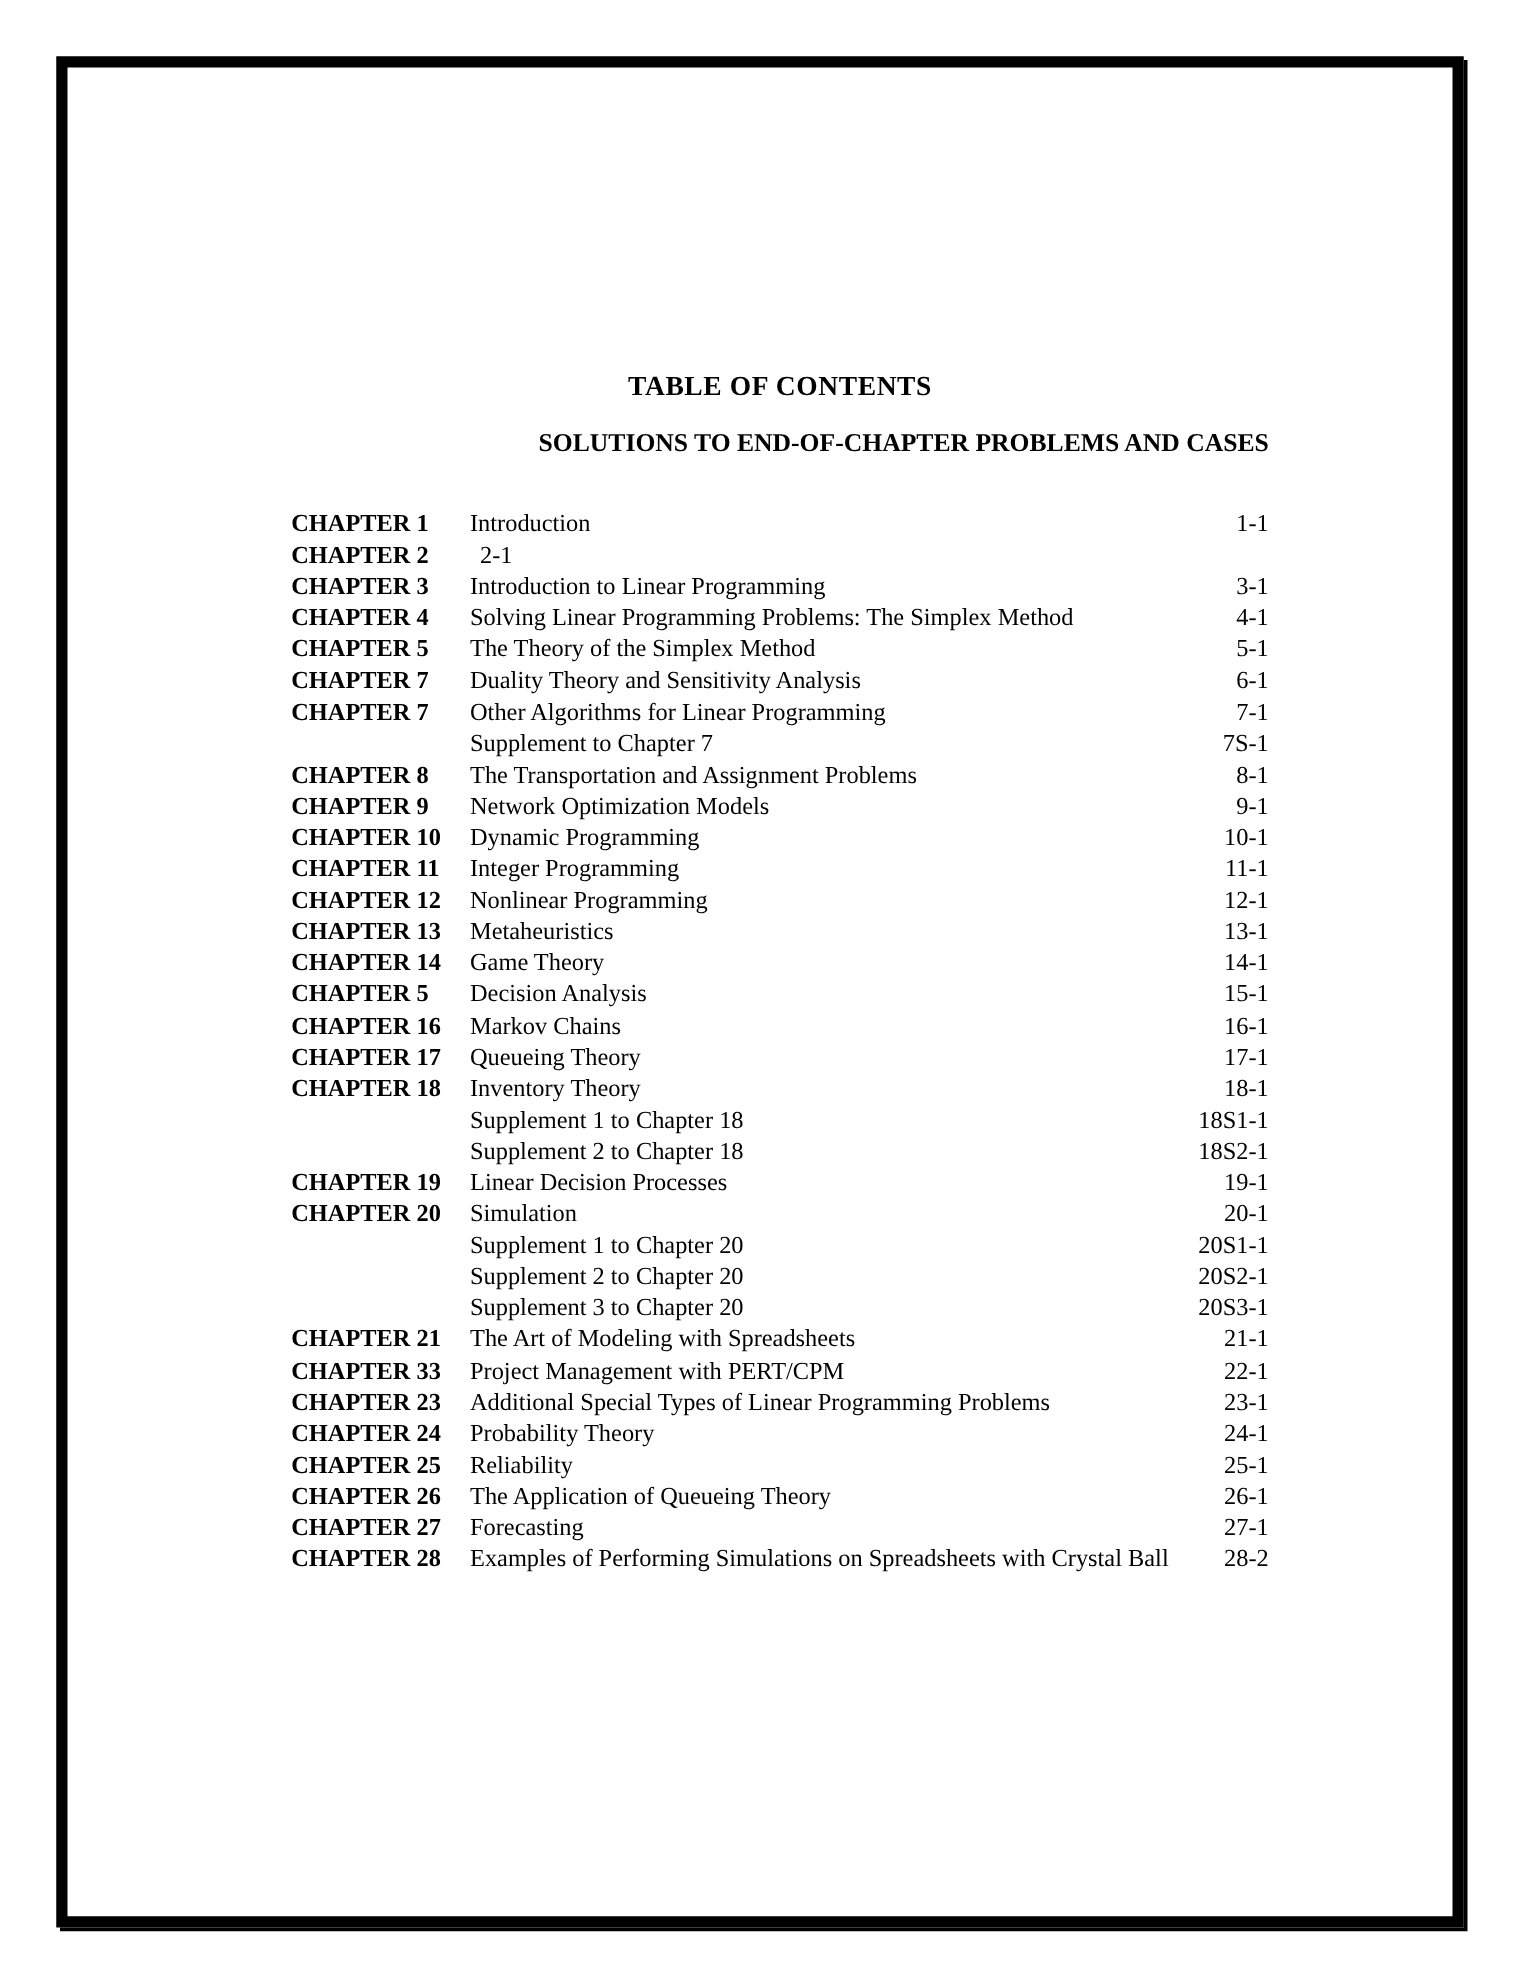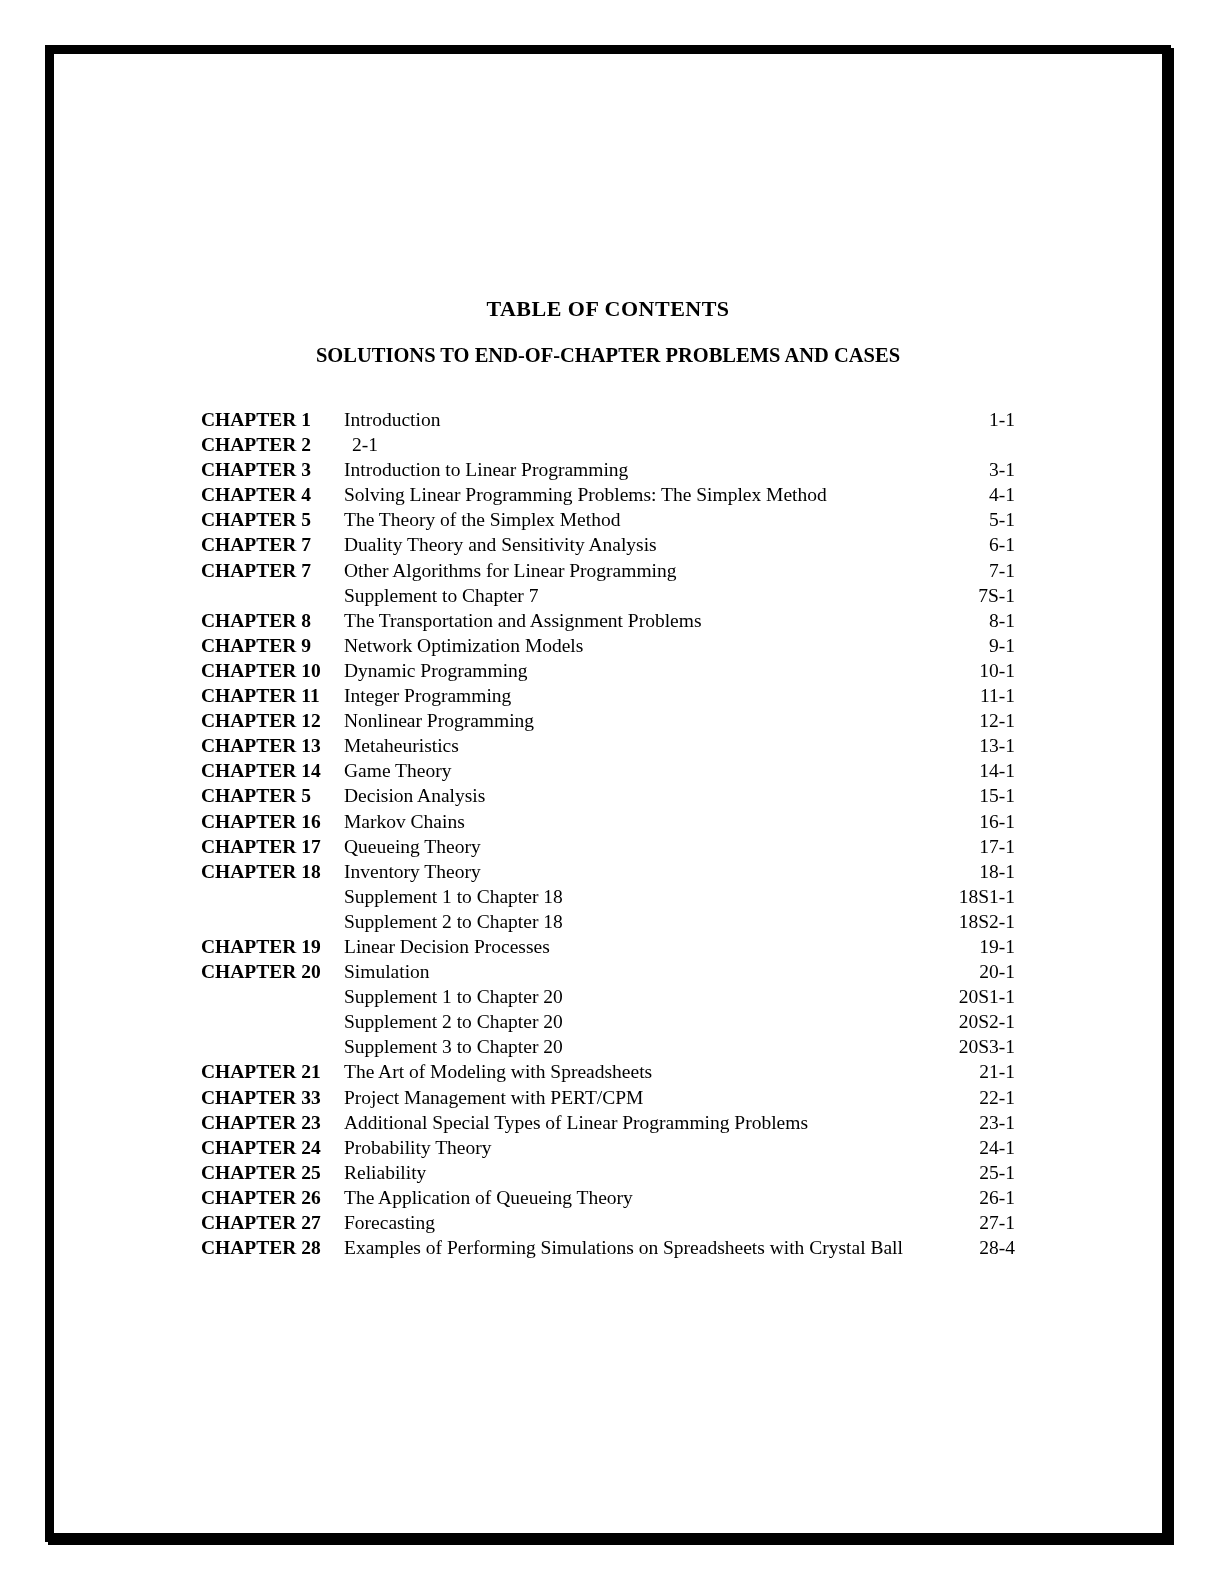--- a/index.html
+++ b/index.html
@@ -17,40 +17,41 @@
   .page-frame {
     position: absolute;
     left: 45px;
     top: 45px;
     width: 1126px;
     height: 1497px;
     box-sizing: border-box;
     border: 9px solid #000000;
     box-shadow: 3px 3px 0 #000000;
     background: #ffffff;
+    padding-left: 32px;
   }
   .page-content {
     box-sizing: border-box;
     width: 100%;
     height: 100%;
     padding: 242px 147px 0 147px;
     overflow: hidden;
   }
   .doc-title {
     margin: 0 0 22px 0;
     font-size: 22px;
     font-weight: bold;
     text-align: center;
     letter-spacing: 0.5px;
   }
   .section-heading {
     margin: 0 0 28px 0;
     font-size: 20.5px;
     font-weight: bold;
-    text-align: center;
+    text-align: right;
   }
   .toc {
     width: 100%;
     margin-top: 40px;
   }
   .toc-row {
     display: flex;
     align-items: baseline;
     font-size: 19.5px;
     line-height: 25.1px;
@@ -238,17 +239,17 @@
           <span class="toc-page">26-1</span>
         </div>
         <div class="toc-row">
           <span class="toc-label">CHAPTER 27</span>
           <span class="toc-entry-title">Forecasting</span>
           <span class="toc-page">27-1</span>
         </div>
         <div class="toc-row">
           <span class="toc-label">CHAPTER 28</span>
           <span class="toc-entry-title">Examples of Performing Simulations on Spreadsheets with Crystal Ball</span>
-          <span class="toc-page">28-4</span>
+          <span class="toc-page">28-2</span>
         </div>
       </div>
   </div>
 </div>
 
 </body></html>

